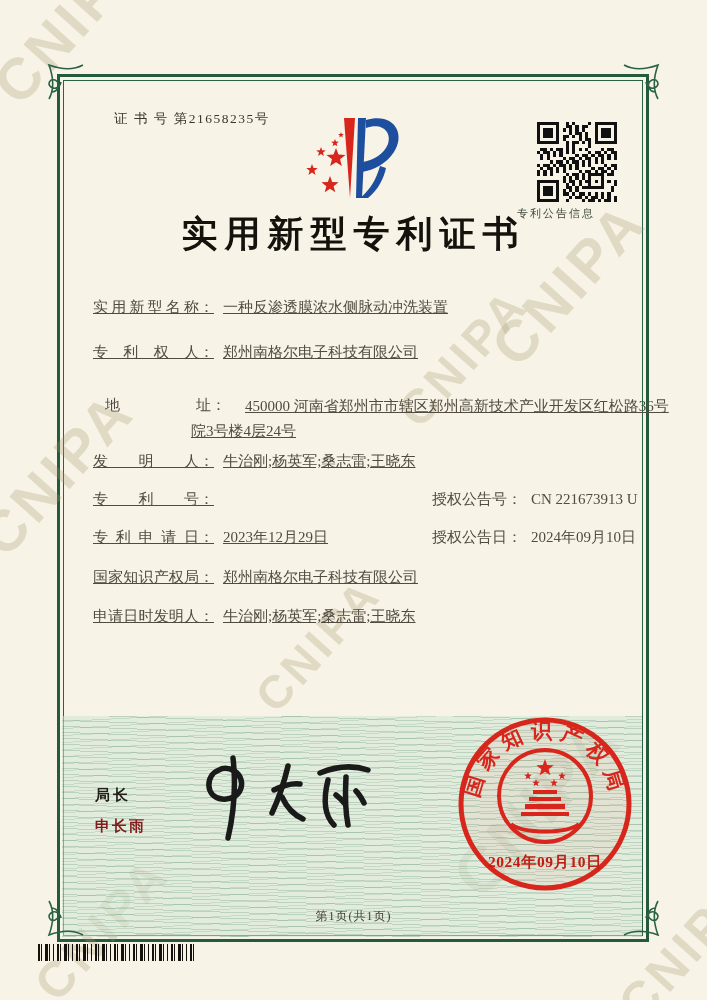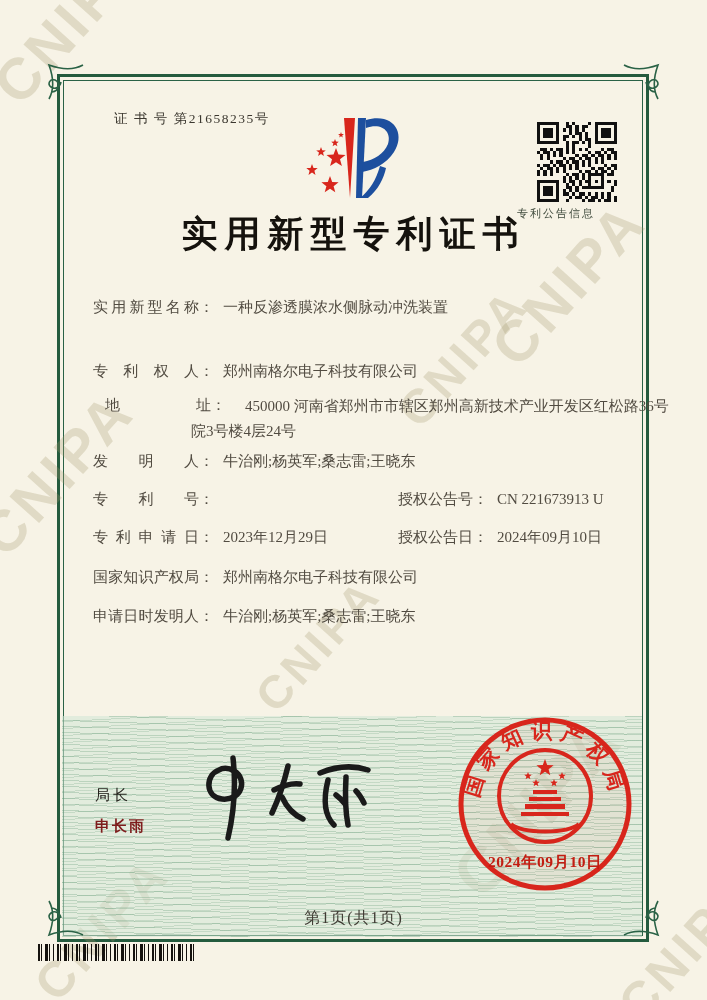--- a/index.html
+++ b/index.html
@@ -26,49 +26,49 @@
       color:#3b372f;z-index:2;margin-left:21px;}
   .logo{position:absolute;left:288px;top:108px;width:118px;height:100px;z-index:2;}
   .qr-wrap{position:absolute;left:537px;top:122px;width:80px;z-index:2;}
   .qr{width:80px;height:80px;display:block;}
   .qr-caption{position:absolute;left:517px;top:206px;width:120px;text-align:left;
       font-size:11px;letter-spacing:2px;color:#3f4a3c;z-index:2;}
   .title{position:absolute;left:0;top:210px;width:707px;text-align:center;
       font-size:36px;font-weight:bold;letter-spacing:7px;color:#15120d;z-index:2;}
   
   .row{position:absolute;left:93px;width:544px;display:flex;font-size:15px;
-      color:#514b41;z-index:2;line-height:22px;}
+      color:#514b41;z-index:2;line-height:22px;text-decoration:underline;}
   .lbl{display:inline-block;width:106px;text-align:justify;text-align-last:justify;
       flex:0 0 106px;}
   .colon{margin-right:9px;}
   .row.addr{display:block;}
   .row.addr .lblwrap{position:absolute;left:12px;top:0;display:flex;}
   .row.addr .val{display:block;margin-left:98px;width:484px;text-indent:54px;
       line-height:25px;}
   .grp2{position:absolute;left:305px;top:0;display:flex;white-space:nowrap;}
-  .grp2 .lbl2{margin-right:0;}
+  .grp2 .lbl2{margin-right:0;margin-left:34px;}
   
   .decl{position:absolute;left:75px;top:676px;width:560px;font-size:13px;
       font-style:italic;color:#48443c;line-height:30px;z-index:2;letter-spacing:0.4px;}
   .decl .l1{text-indent:34px;white-space:nowrap;}
   .decl .l2{white-space:nowrap;}
   
-  .officer-title{position:absolute;left:95px;top:786px;font-size:15px;font-weight:400;
+  .officer-title{position:absolute;left:95px;top:786px;font-size:15px;font-weight:700;
       letter-spacing:3px;color:#23201b;z-index:3;
       font-family:"Liberation Sans","DejaVu Sans",sans-serif;}
   .officer-name{position:absolute;left:95px;top:817px;font-size:15px;font-weight:600;
       letter-spacing:2px;color:#7f1d1d;z-index:3;
       font-family:"Liberation Sans","DejaVu Sans",sans-serif;}
   .signature{position:absolute;left:195px;top:750px;width:185px;height:95px;z-index:3;}
   .seal{position:absolute;left:455px;top:716px;width:180px;height:180px;z-index:4;}
   .seal svg{position:absolute;left:0;top:0;}
   .seal-date{position:absolute;left:0;top:136px;width:180px;text-align:center;
       font-size:15.5px;font-weight:bold;color:#c21d12;letter-spacing:0.5px;}
   .page-info{position:absolute;left:0;top:908px;width:707px;text-align:center;
-      font-size:16px;color:#3f3b33;z-index:2;letter-spacing:1px;}
+      font-size:12px;color:#3f3b33;z-index:2;letter-spacing:1px;}
   .barcode{position:absolute;left:38px;top:944px;width:157px;height:17px;z-index:2;
       background:repeating-linear-gradient(90deg,
         #15120e 0 2px, transparent 2px 3px,
         #15120e 3px 4px, transparent 4px 7px,
         #15120e 7px 10px, transparent 10px 11px,
         #15120e 11px 12px, transparent 12px 15px,
         #15120e 15px 16px, transparent 16px 19px);}
 </style>
 </head>
 <body>
@@ -334,21 +334,21 @@
   <div class="qr-caption">专利公告信息</div>
 
   <div class="title">实用新型专利证书</div>
 
   <div class="row" style="top:296px">
     <span class="lbl">实用新型名称</span>
       <span class="colon">：</span>
       <span class="val">一种反渗透膜浓水侧脉动冲洗装置</span>
   </div>
 
-  <div class="row" style="top:360px">
+  <div class="row" style="top:341px">
     <span class="lbl">专利权人</span>
       <span class="colon">：</span>
       <span class="val">郑州南格尔电子科技有限公司</span>
   </div>
 
   <div class="row addr" style="top:394px">
     <span class="lblwrap">
         <span class="lbl">地址</span>
         <span class="colon">：</span>
       </span>

